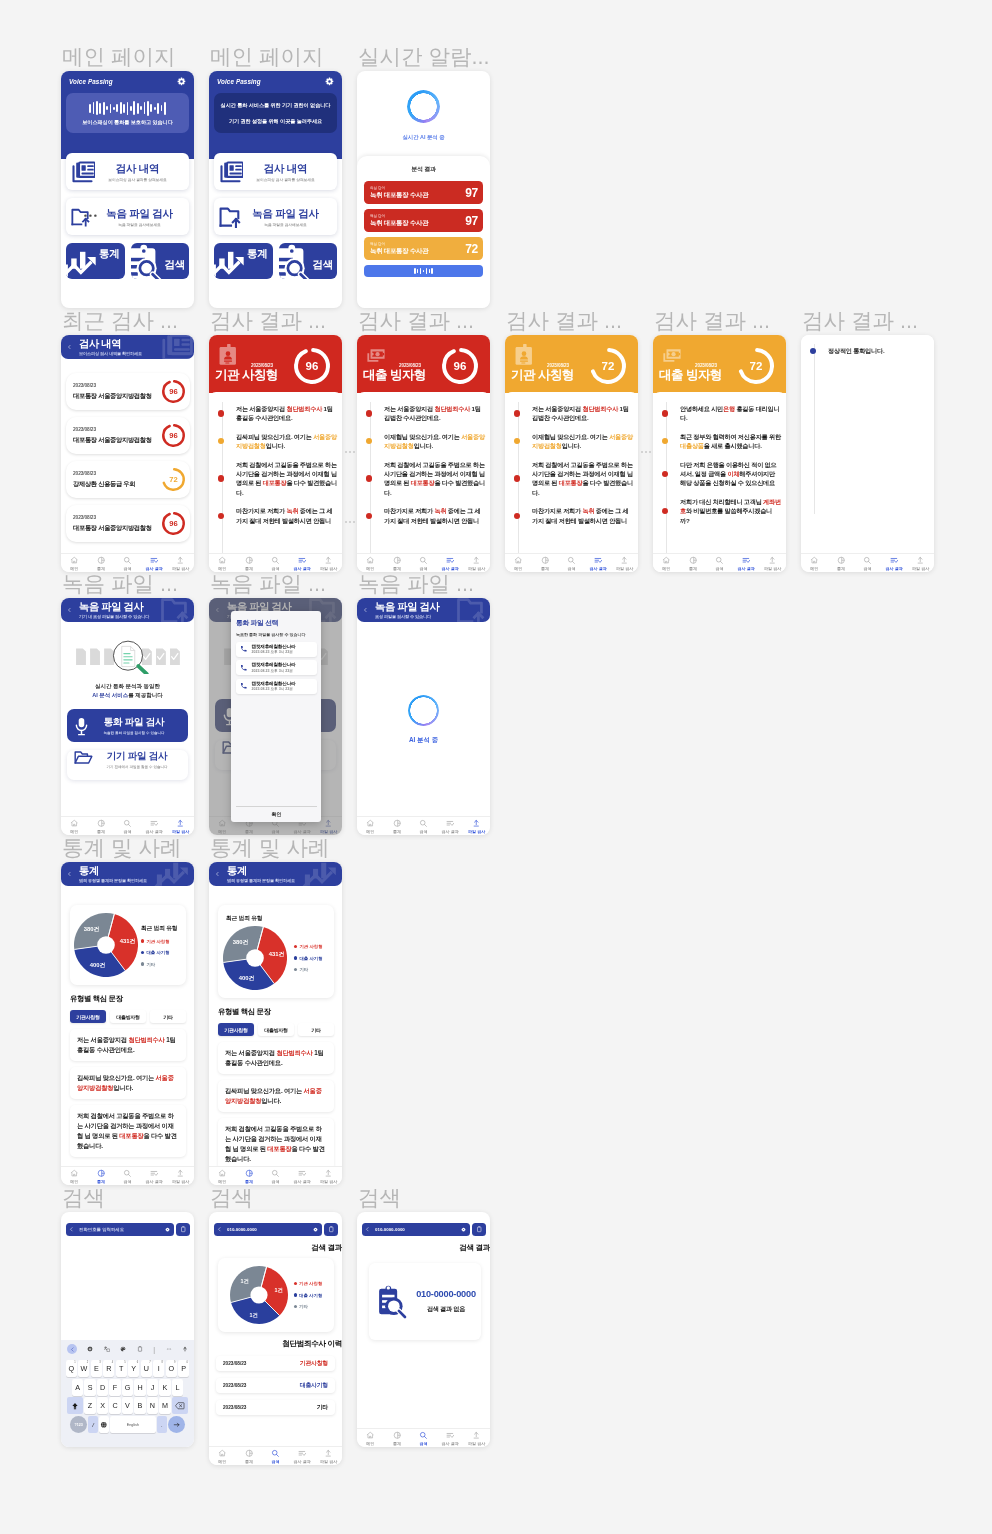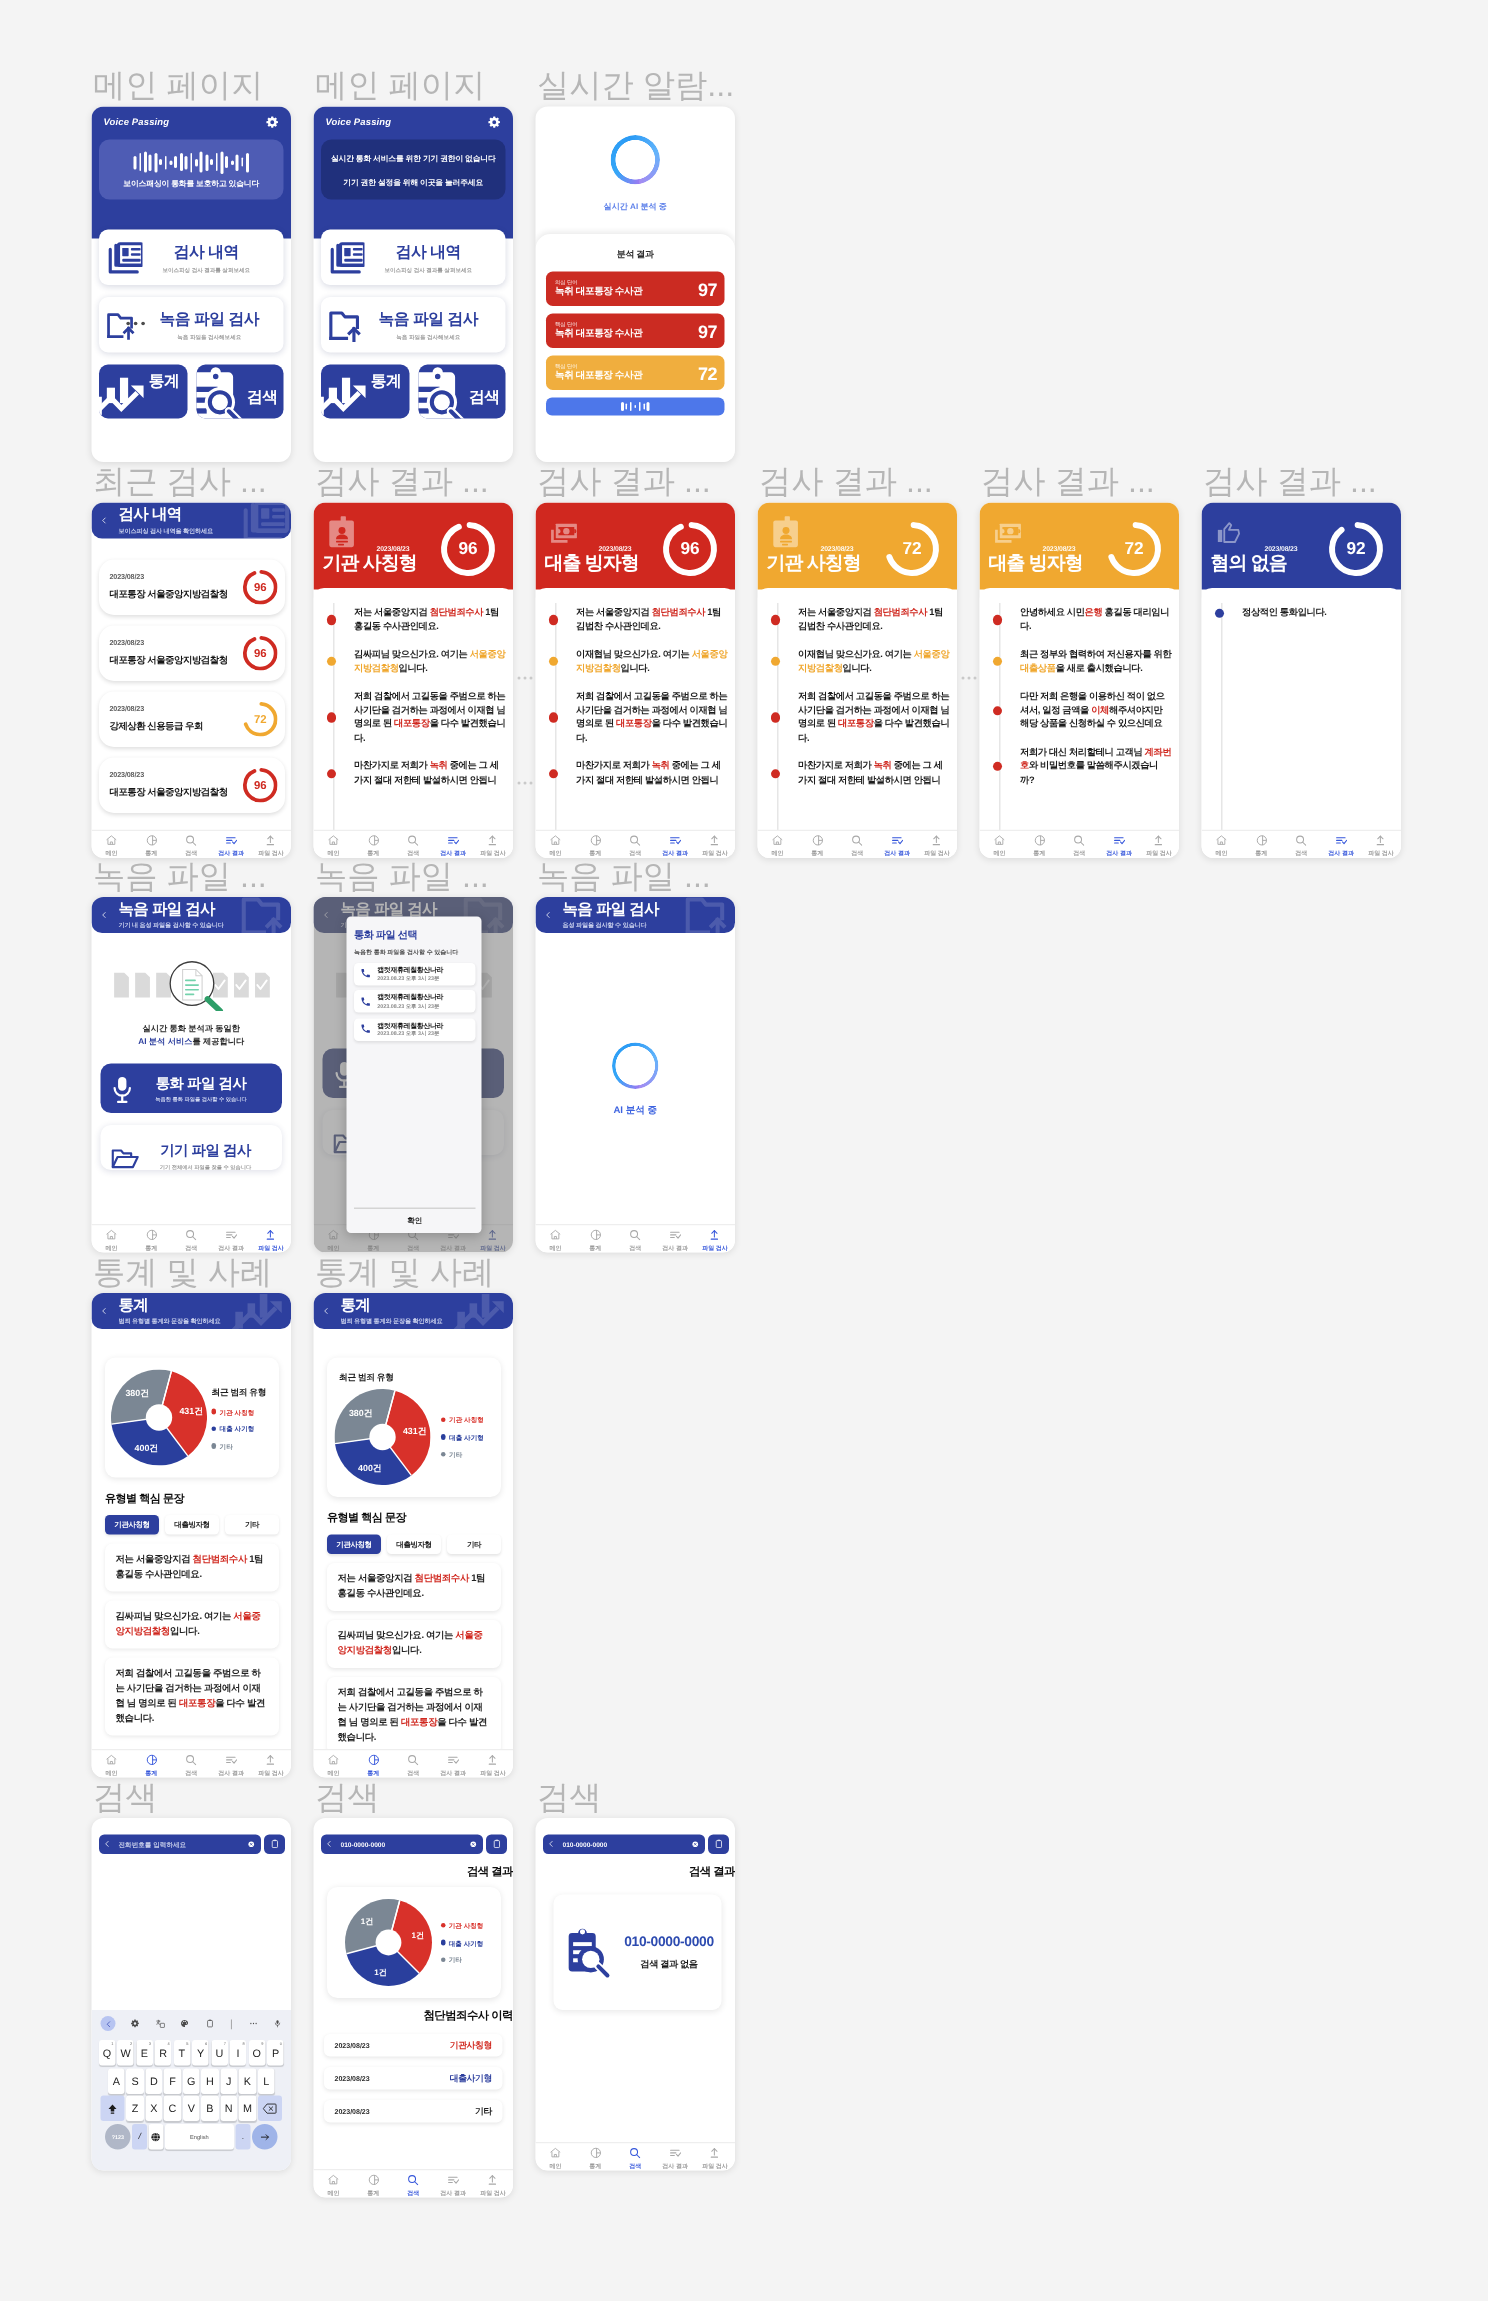--- a/index.html
+++ b/index.html
@@ -136,21 +136,21 @@
   .fc-illus { margin:15px auto 0 auto; width:108px; height:38px; display:block; }
   .fc-desc { text-align:center; margin-top:7px; font-size:5.5px; font-weight:700; color:#2b2b2b; line-height:8.5px;}
   .fc-desc .b { color:#2d3f9e; }
   .fc-main { margin:10px 6px 0 6px; background:#2d3f9e; border-radius:7px; height:33px;
      display:flex; align-items:center; padding:0 8px 0 8px; }
   .fc-main .mic { width:13px; height:17px; flex:0 0 13px; }
   .fc-main .tx { flex:1; text-align:center; }
   .fc-main .t1 { color:#fff; font-size:9.6px; font-weight:700; letter-spacing:-0.3px;}
   .fc-main .t2 { color:#cfd6f0; font-size:3.5px; font-weight:600; margin-top:2px; }
   .fc-sec { margin:8px 6px 0 6px; background:#fff; border-radius:7px; height:30px;
-     box-shadow:0 1px 4px rgba(20,30,90,0.13); display:flex; align-items:flex-end; padding:0 7px 0 7px; }
+     box-shadow:0 1px 4px rgba(20,30,90,0.13); display:flex; align-items:flex-start; padding:0 7px 0 7px; }
   .fc-sec .fi { width:19px; height:15px; flex:0 0 19px; }
   .fc-sec .tx { flex:1; text-align:center; }
   .fc-sec .t1 { color:#2d3f9e; font-size:9.6px; font-weight:700; letter-spacing:-0.3px;}
   .fc-sec .t2 { color:#9a9a9a; font-size:3.5px; font-weight:600; margin-top:2px; }
 
   
   .fp-dim { position:absolute; inset:0; background:rgba(120,120,120,0.55); z-index:5; }
   .fp-modal { position:absolute; left:22px; top:13px; width:90px; bottom:13px; z-index:6;
      background:#f6f6f8; border-radius:3px; box-shadow:0 2px 8px rgba(0,0,0,0.22);
      display:flex; flex-direction:column; padding:7px 4px 0 5px;}
@@ -962,37 +962,20 @@
               <path d="M6 20h12" stroke-linecap="round"></path>
             </svg>
             <span>파일 검사</span>
           </div>
         </div>
       </div>
   </div>
     <div class="cell" style="left:801px;top:309px;width:148px">
     <div class="cell-title">검사 결과 ...</div>
     <div class="phone" style="height:237px">
- <div class="rs-head blue">
-   <span class="bigicon">
-            <svg viewBox="0 0 40 36" style="" opacity="0.45">
-              <rect x="2" y="13" width="6.5" height="18" fill="#fff"></rect>
-              <path d="M11.5 31V12L19 3l2.8 2.9L18.5 13h13.8l1.2 5.6-6.2 12.4z" fill="none" stroke="#fff" stroke-width="2.7" stroke-linejoin="round"></path>
-            </svg>
-          </span>
-   <span class="rs-date">2023/08/23</span>
-   <span class="rs-title">혐의 없음</span>
-   <span class="rs-gauge">
-     <svg viewBox="0 0 27 27" style="width:100%;height:100%;transform:rotate(-86deg)">
-              <circle cx="13.5" cy="13.5" r="12" fill="none" stroke="transparent" stroke-width="3"></circle>
-              <circle cx="13.5" cy="13.5" r="12" fill="none" stroke="#ffffff" stroke-width="3" stroke-linecap="round" stroke-dasharray="66.36636579126264 75.39822368615503"></circle>
-            </svg>
-     <span class="num">92</span>
-   </span>
- </div>
  <div class="rs-body">
    <span class="rs-line"></span>
    <div class="rs-item">
       <span class="rs-dot blue"></span>
       <span class="rs-text"><span class="">정상적인 통화입니다.</span></span>
     </div>
  </div>
         <div class="nav">
           <div class="it">
             <svg viewBox="0 0 24 24" fill="none" stroke="#a8a8a8" stroke-width="1.7" style="">

